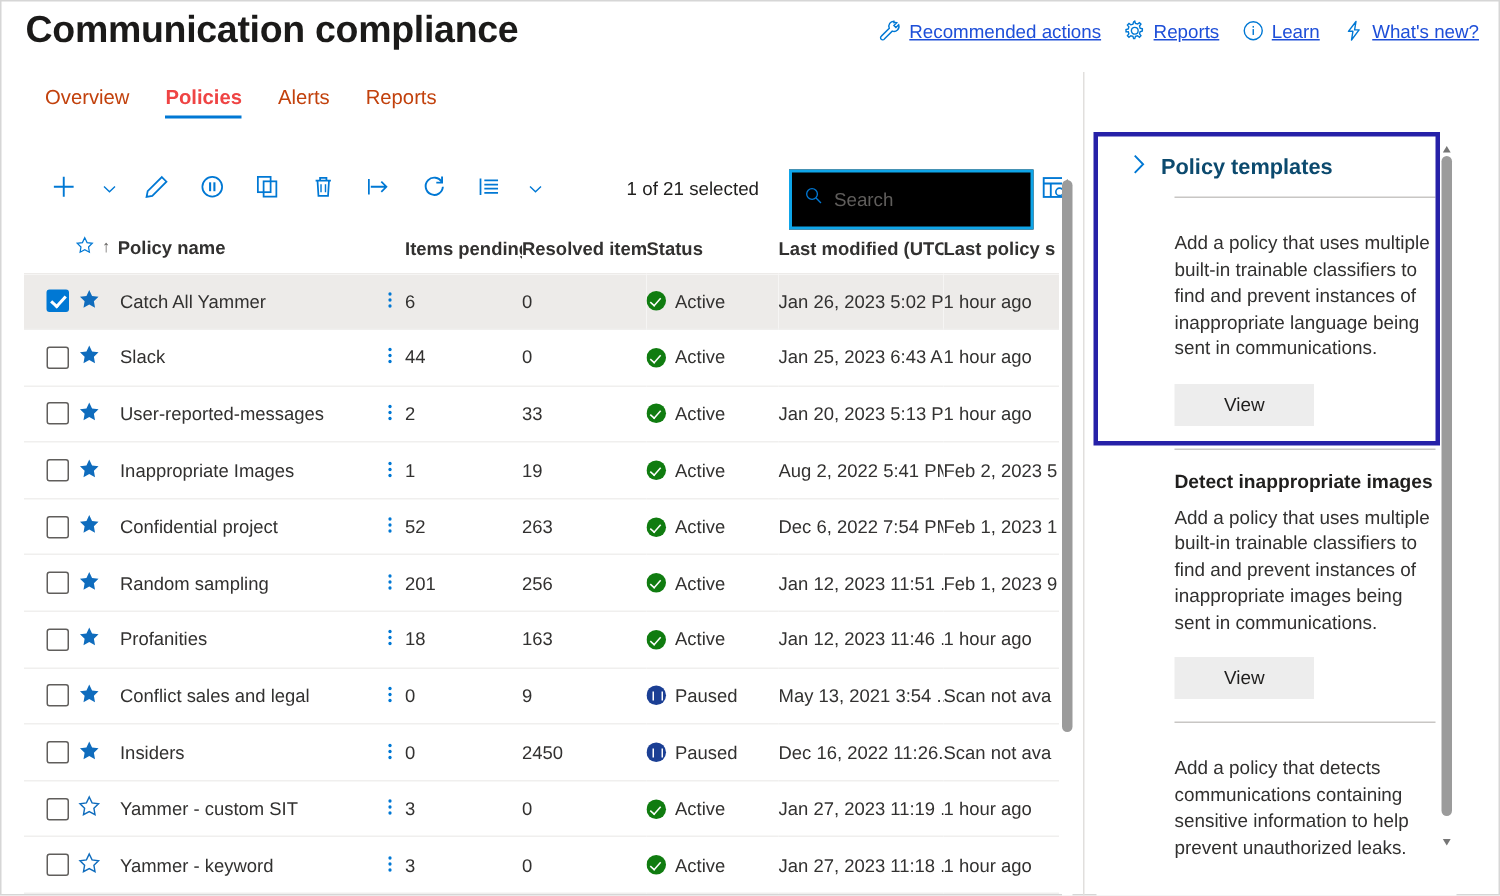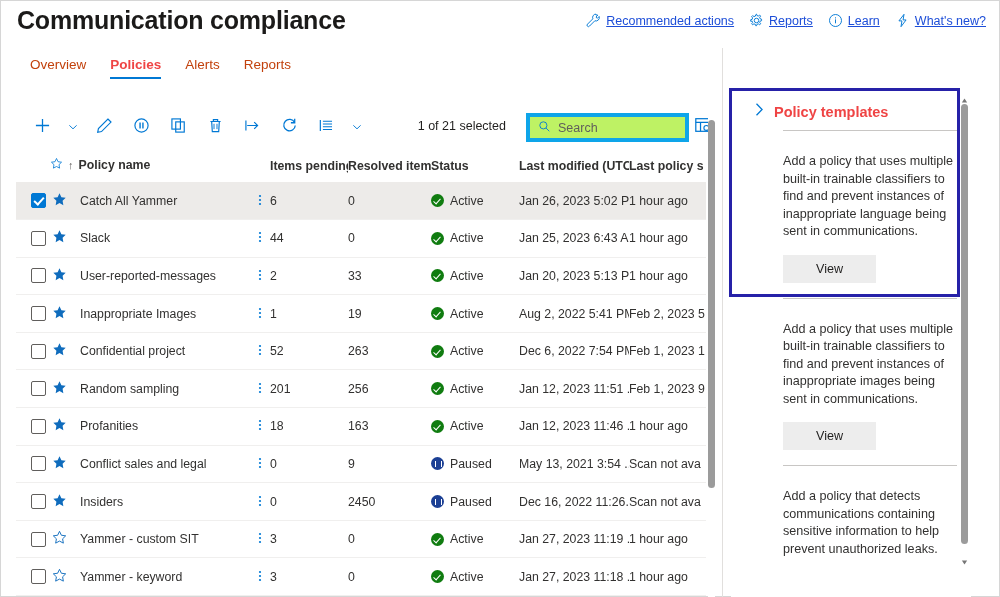--- a/index.html
+++ b/index.html
@@ -42,22 +42,22 @@
 
   
   .cmdbar { position:absolute; left:16px; top:112px; width:690px; height:34px; }
   .cmd-icons { position:absolute; left:13px; top:2px; display:flex; align-items:center; gap:11px; }
   .cmd-btn { width:26px; height:26px; display:flex; align-items:center; justify-content:center; cursor:pointer; }
   .chev { width:14px; height:26px; display:flex; align-items:center; justify-content:center; cursor:pointer; }
   .sel-count {
     position:absolute; right:200px; top:7px; font-size:12.5px; color:#201f1e; white-space:nowrap;
   }
   .search-box {
-    position:absolute; left:510px; top:1px; width:163px; height:29px;
-    border:4px solid #0ea5e9; background:#bef264; display:flex; align-items:center; gap:7px;
+    position:absolute; left:510px; top:1px; width:163px; height:40px;
+    border:2px solid #0ea5e9; background:#000000; display:flex; align-items:center; gap:7px;
     padding:0 8px; cursor:text;
   }
   .search-box .ph { font-size:12.5px; color:#605e5c; }
   .grid-icon-btn { position:absolute; left:678px; top:4px; cursor:pointer; }
 
   
   .table-wrap { position:absolute; left:16px; top:154px; width:690px; height:443px; overflow:hidden; }
   table.policies { border-collapse:collapse; width:690px; table-layout:fixed; font-size:12.3px; }
   table.policies th {
     text-align:left; font-weight:bold; font-size:12.3px; color:#323130;
@@ -113,21 +113,21 @@
   
   .vdiv { position:absolute; left:722px; top:48px; width:1px; height:549px; background:#e1dfdd; }
 
   
   .rpanel {
     position:absolute; left:731px; top:88px; width:240px; height:509px;
     overflow:hidden; background:#fff;
   }
   .rp-inner { position:absolute; left:0; top:0; width:240px; padding:0 14px 0 22px; }
   .rp-head { display:flex; align-items:center; gap:8px; padding-top:14px; }
-  .rp-head .title { font-size:14.5px; font-weight:bold; color:#ef4444; }
+  .rp-head .title { font-size:14.5px; font-weight:bold; color:#0c4a6e; }
   .rp-rule { height:1px; background:#c8c6c4; margin:9px 0 0 30px; }
   .tmpl { padding:13px 0 0 30px; }
   .tmpl .t-title { font-size:12.8px; font-weight:bold; color:#201f1e; }
   .tmpl .t-desc { font-size:12.6px; color:#323130; line-height:17.5px; margin-top:9px; max-width:175px; }
   .view-btn {
     margin-top:14px; background:#ededed; border:none; color:#201f1e;
     font-size:12.6px; font-family:inherit; padding:7px 33px; cursor:pointer;
   }
   .tmpl-rule { height:1px; background:#c8c6c4; margin:15px 0 0 30px; }
 
@@ -639,20 +639,21 @@
     </div>
     <div class="rp-rule"></div>
 
     <div class="tmpl">
       <div class="t-desc">Add a policy that uses multiple built-in trainable classifiers to find and prevent instances of inappropriate language being sent in communications.</div>
       <button class="view-btn">View</button>
     </div>
     <div class="tmpl-rule"></div>
 
     <div class="tmpl">
+      <div class="t-title">Detect inappropriate images</div>
       <div class="t-desc">Add a policy that uses multiple built-in trainable classifiers to find and prevent instances of inappropriate images being sent in communications.</div>
       <button class="view-btn">View</button>
     </div>
     <div class="tmpl-rule"></div>
 
     <div class="tmpl">
       <div class="t-desc">Add a policy that detects communications containing sensitive information to help prevent unauthorized leaks.</div>
     </div>
   </div>
 </div>

